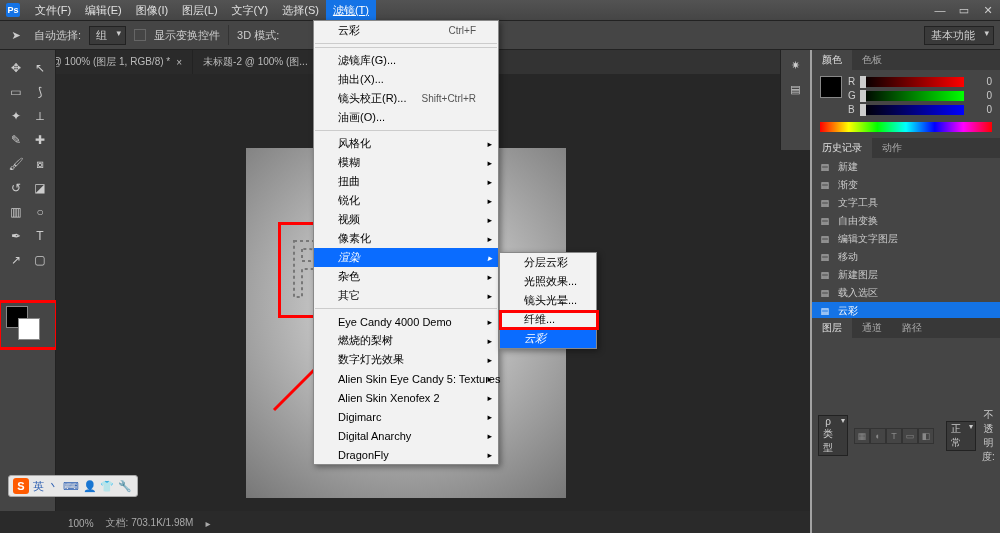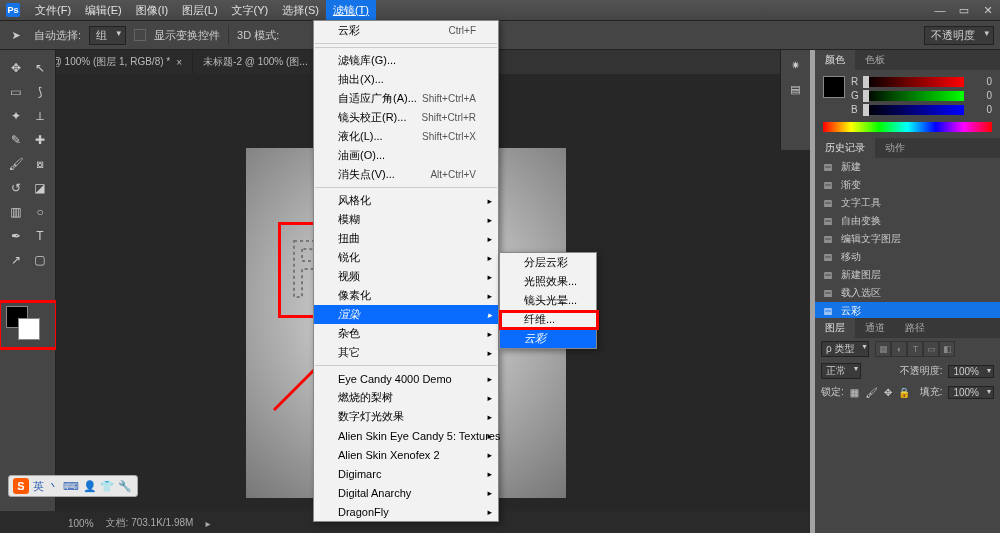--- a/index.html
+++ b/index.html
@@ -35,21 +35,21 @@
 .tools-left { position: absolute; top: 50px; left: 0; width: 56px; bottom: 22px; background: #454545; border-right: 1px solid #222; }
 .tools-left .col { position: absolute; top: 6px; left: 4px; width: 48px; display: flex; flex-wrap: wrap; }
 .tool-slot { width: 24px; height: 24px; display: flex; align-items: center; justify-content: center; color: #ccc; font-size: 12px; }
 .color-swatch-area { position: absolute; left: 4px; top: 254px; width: 48px; height: 40px; }
 .color-swatch-area .fg { position: absolute; top: 2px; left: 2px; width: 22px; height: 22px; background: #000; border: 1px solid #888; }
 .color-swatch-area .bg { position: absolute; top: 14px; left: 14px; width: 22px; height: 22px; background: #fff; border: 1px solid #888; }
 .red-box-tools { position: absolute; left: -2px; top: 250px; width: 60px; height: 50px; border: 3px solid #ff0000; }
 
 .status { position: absolute; bottom: 0; left: 58px; right: 190px; height: 20px; background: #2a2a2a; display: flex; align-items: center; gap: 12px; padding: 0 10px; color: #aaa; font-size: 10px; }
 
-.right-panels { position: absolute; top: 50px; right: 0; width: 190px; bottom: 0; background: #454545; border-left: 5px solid #a3a3a3; display:flex; flex-direction:column; }
+.right-panels { position: absolute; top: 50px; right: 0; width: 190px; bottom: 0; background: #454545; border-left: 2px solid #a3a3a3; display:flex; flex-direction:column; }
 .panel-icongutter { position: absolute; top: 50px; right: 190px; width: 30px; height: 100px; background: #454545; border-left:1px solid #222; display:flex; flex-direction:column; align-items:center; padding-top:6px; gap:6px; }
 .panel-icongutter span { width:18px; height:18px; display:flex; align-items:center; justify-content:center; color:#ccc; font-size:11px; }
 
 .panel-tabs { display: flex; height: 20px; background: #383838; align-items: center; }
 .panel-tab { padding: 0 10px; line-height: 20px; color: #aaa; font-size: 10px; }
 .panel-tab.active { background: #454545; color: #e0e0e0; }
 
 .color-panel { padding: 6px 8px; }
 .color-row { display: flex; align-items: center; gap: 4px; margin-bottom: 3px; }
 .color-row .lbl { width: 10px; color: #ccc; font-size: 10px; }
@@ -58,21 +58,21 @@
 .slider.b { background: linear-gradient(90deg, #000, #00f); }
 .slider .thumb { position: absolute; left: -2px; top: -1px; width: 6px; height: 12px; background: #ccc; }
 .val { width: 24px; text-align: right; color: #ccc; font-size: 10px; }
 .hue-strip { height: 10px; margin-top: 4px; background: linear-gradient(90deg,#f00,#ff0,#0f0,#0ff,#00f,#f0f,#f00); }
 .mini-swatch { width: 22px; height: 22px; background:#000; border:1px solid #888; margin-right:6px; }
 .history-list { max-height: 160px; overflow: hidden; }
 .history-item { display: flex; align-items: center; height: 18px; padding: 0 6px; gap: 6px; font-size: 10px; color: #ccc; }
 .history-item.active { background: #1473e6; color: #fff; }
 .history-item .icn { width: 14px; height: 14px; display: inline-flex; align-items: center; justify-content: center; font-size: 9px; }
 
-.layers-panel { flex: 1; display:flex; flex-direction:column; }
+.layers-panel { flex: 1; display:flex; flex-direction:row;text-align:center; }
 .layer-optrow { display:flex; align-items:center; padding:3px 6px; gap:6px; font-size:10px; color:#ccc; }
 .layer-optrow .mini-sel { background:#3a3a3a; border:1px solid #222; padding:0 14px 0 4px; position:relative; font-size:10px; }
 .layer-optrow .mini-sel::after { content:"▾"; position:absolute; right:2px; top:0; font-size:8px; }
 .layer-icons { display:flex; gap:0; }
 .layer-icons span { width:16px; height:16px; border:1px solid #333; display:inline-flex; align-items:center; justify-content:center; font-size:9px; color:#888; }
 
 
 .menu { position: absolute; background: #f2f2f2; border: 1px solid #888; box-shadow: 2px 2px 6px rgba(0,0,0,0.4); color: #000; font-size: 11px; z-index: 100; }
 .menu-item { display: flex; align-items: center; height: 19px; padding: 0 24px 0 24px; white-space: nowrap; cursor: default; position: relative; }
 .menu-item.highlight { background: #0a6cff; color: #fff; font-style: italic; }
@@ -108,21 +108,21 @@
 
 <div class="optbar">
   <span class="icon-btn">➤</span>
   <span>自动选择:</span>
   <span class="sel">组</span>
   <span class="chk"></span>
   <span>显示变换控件</span>
   <span class="sep"></span>
   <span>3D 模式:</span>
   <div class="optbar-right">
-    <span class="sel">不透明度</span>
+    <span class="sel">基本功能</span>
   </div>
 </div>
 
 <div class="tabsbar">
   <div class="doc-tab active">
     <span>未标题-1 @ 100% (图层 1, RGB/8) *</span>
     <span class="close">×</span>
   </div>
   <div class="doc-tab">
     <span>未标题-2 @ 100% (图...</span>
@@ -304,37 +304,25 @@
   <div class="menu-sep"></div>
   <div class="menu-sep"></div>
   <div id="filter-g2">
       <div class="menu-item">
         <span>滤镜库(G)...</span>
       </div>
       <div class="menu-item">
         <span>抽出(X)...</span>
       </div>
       <div class="menu-item">
-        <span>自适应广角(A)...</span>
-        <span class="shortcut">Shift+Ctrl+A</span>
-      </div>
-      <div class="menu-item">
         <span>镜头校正(R)...</span>
         <span class="shortcut">Shift+Ctrl+R</span>
       </div>
       <div class="menu-item">
-        <span>液化(L)...</span>
-        <span class="shortcut">Shift+Ctrl+X</span>
-      </div>
-      <div class="menu-item">
         <span>油画(O)...</span>
-      </div>
-      <div class="menu-item">
-        <span>消失点(V)...</span>
-        <span class="shortcut">Alt+Ctrl+V</span>
       </div>
     </div>
   <div class="menu-sep"></div>
   <div id="filter-g3">
       <div class="menu-item">
         <span>风格化</span>
         <span class="arrow">▸</span>
       </div>
       <div class="menu-item">
         <span>模糊</span>

